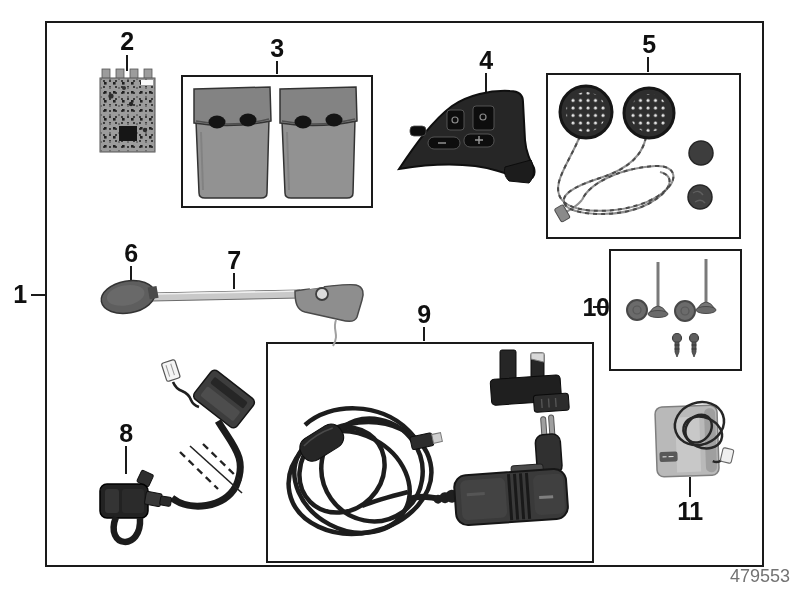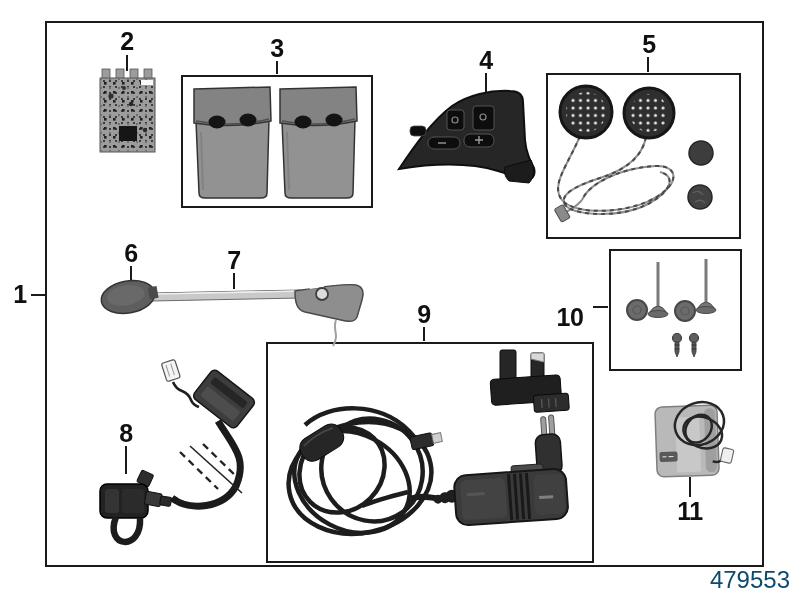--- a/index.html
+++ b/index.html
@@ -3,21 +3,21 @@
 <meta charset="utf-8">
 <style>
   html,body{margin:0;padding:0;background:#ffffff;}
   .stage{position:relative;width:800px;height:600px;background:#ffffff;overflow:hidden;
          font-family:"Liberation Sans",sans-serif;}
   .pbox{position:absolute;border:2px solid #1a1a1a;box-sizing:border-box;background:transparent;z-index:1;}
   svg.art{position:absolute;left:0;top:0;z-index:2;pointer-events:none;}
   .callout{position:absolute;transform:translateX(-50%);font-weight:700;font-size:25px;line-height:1;
            color:#101010;z-index:3;letter-spacing:-0.5px;}
   .partnum{position:absolute;left:704px;top:566px;width:86px;text-align:right;
-           font-size:24px;color:#0c4a6e;z-index:3;}
+           font-size:18px;color:#737373;z-index:3;}
 </style>
 </head>
 <body>
 
 <div class="stage">
 
   <div class="pbox" style="left:45px;top:21px;width:719px;height:546px;"></div>
   <div class="pbox" style="left:181px;top:75px;width:192px;height:133px;"></div>
   <div class="pbox" style="left:546px;top:73px;width:195px;height:166px;"></div>
   <div class="pbox" style="left:266px;top:342px;width:328px;height:221px;"></div>
@@ -255,17 +255,17 @@
 
   <div class="callout" style="left:20px;top:282px;">1</div>
   <div class="callout" style="left:127px;top:29px;">2</div>
   <div class="callout" style="left:277px;top:36px;">3</div>
   <div class="callout" style="left:486px;top:48px;">4</div>
   <div class="callout" style="left:649px;top:32px;">5</div>
   <div class="callout" style="left:131px;top:241px;">6</div>
   <div class="callout" style="left:234px;top:248px;">7</div>
   <div class="callout" style="left:126px;top:421px;">8</div>
   <div class="callout" style="left:424px;top:302px;">9</div>
-  <div class="callout" style="left:570px;top:295px;margin-top:10px;">10</div>
+  <div class="callout" style="left:596px;top:295px;">10</div>
   <div class="callout" style="left:690px;top:499px;text-align:right;">11</div>
 
   <div class="partnum">479553</div>
 </div>
 
 </body></html>

